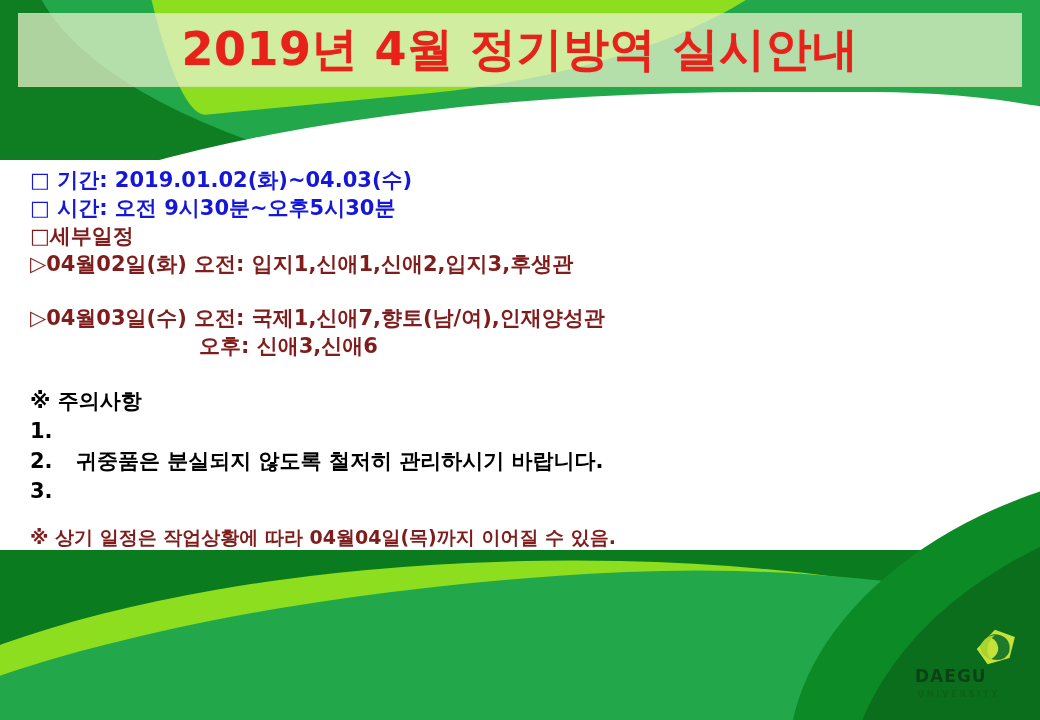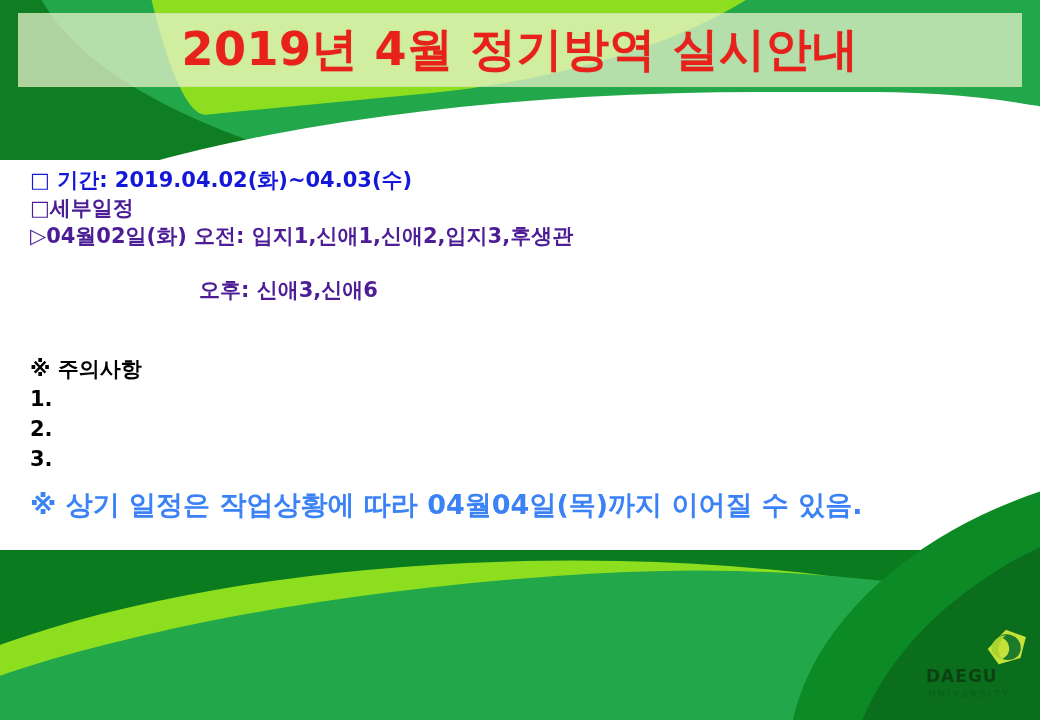--- a/index.html
+++ b/index.html
@@ -117,38 +117,38 @@
     left: 30px; top: 166px;
     width: 995px;
     z-index: 6;
   }
 
   .line {
     font-size: 21px;
     font-weight: bold;
     line-height: 28px;
     white-space: pre;
-    color: #4c1d95;
+    color: #7f1d1d;
   }
   .line.blue  { color: #1417d8; }
-  .line.red   { color: #3b82f6; font-size: 27px; line-height: 34px; }
+  .line.red   { color: #7f1d1d; font-size: 19px; line-height: 34px; }
   .line.indent-sched { padding-left: 169px; }
   .spacer-sm { height: 14px; }
   .spacer-md { height: 26px; }
 
   .num-row { display: flex; font-size: 21px; font-weight: bold; line-height: 30px; }
   .num-idx { width: 46px; flex: 0 0 46px; }
   .num-txt { white-space: pre; }
 
-  .caution-head { font-size: 21px; font-weight: bold; line-height: 30px; margin-top: 24px; }
+  .caution-head { font-size: 21px; font-weight: bold; line-height: 30px; }
 
   
   #logo {
     position: absolute;
-    right: 10px; bottom: 18px;
+    right: 21px; bottom: 18px;
     width: 104px; height: 74px;
     z-index: 7;
   }
   #logo-mark { position: absolute; right: 2px; top: 0; width: 46px; height: 40px; }
   #logo-word {
     position: absolute; left: 0; bottom: 16px;
     font-size: 17px; font-weight: bold; letter-spacing: 1px;
     color: #0d3b12; opacity: 0.85;
   }
   #logo-sub {
@@ -172,38 +172,41 @@
   <div class="bg-layer bg-bot-mid"></div>
   <div class="bg-layer bg-bot-wedge"></div>
   <div class="bg-layer bg-bot-wedge2"></div>
 
   <div id="title-banner">
     <div id="title-text">2019년 4월 정기방역 실시안내</div>
   </div>
 
   <div id="content">
 
-    <div class="line blue">□ 기간: 2019.04.02(화)~04.03(수)</div>
+    <div class="line blue">□ 기간: 2019.01.02(화)~04.03(수)</div>
+    <div class="line blue">□ 시간: 오전 9시30분~오후5시30분</div>
     <div class="line">□세부일정</div>
 
     <div class="line">▷04월02일(화) 오전: 입지1,신애1,신애2,입지3,후생관</div>
 
     <div class="spacer-md"></div>
 
+    <div class="line">▷04월03일(수) 오전: 국제1,신애7,향토(남/여),인재양성관</div>
     <div class="line indent-sched">오후: 신애3,신애6</div>
 
     <div class="spacer-md"></div>
 
     <div class="caution-head">※ 주의사항</div>
 
     <div class="num-row">
       <span class="num-idx">1.</span>
     </div>
     <div class="num-row">
       <span class="num-idx">2.</span>
+      <span class="num-txt">귀중품은 분실되지 않도록 철저히 관리하시기 바랍니다.</span>
     </div>
     <div class="num-row">
       <span class="num-idx">3.</span>
     </div>
 
     <div class="spacer-sm"></div>
 
     <div class="line red">※ 상기 일정은 작업상황에 따라 04월04일(목)까지 이어질 수 있음.</div>
   </div>
 

